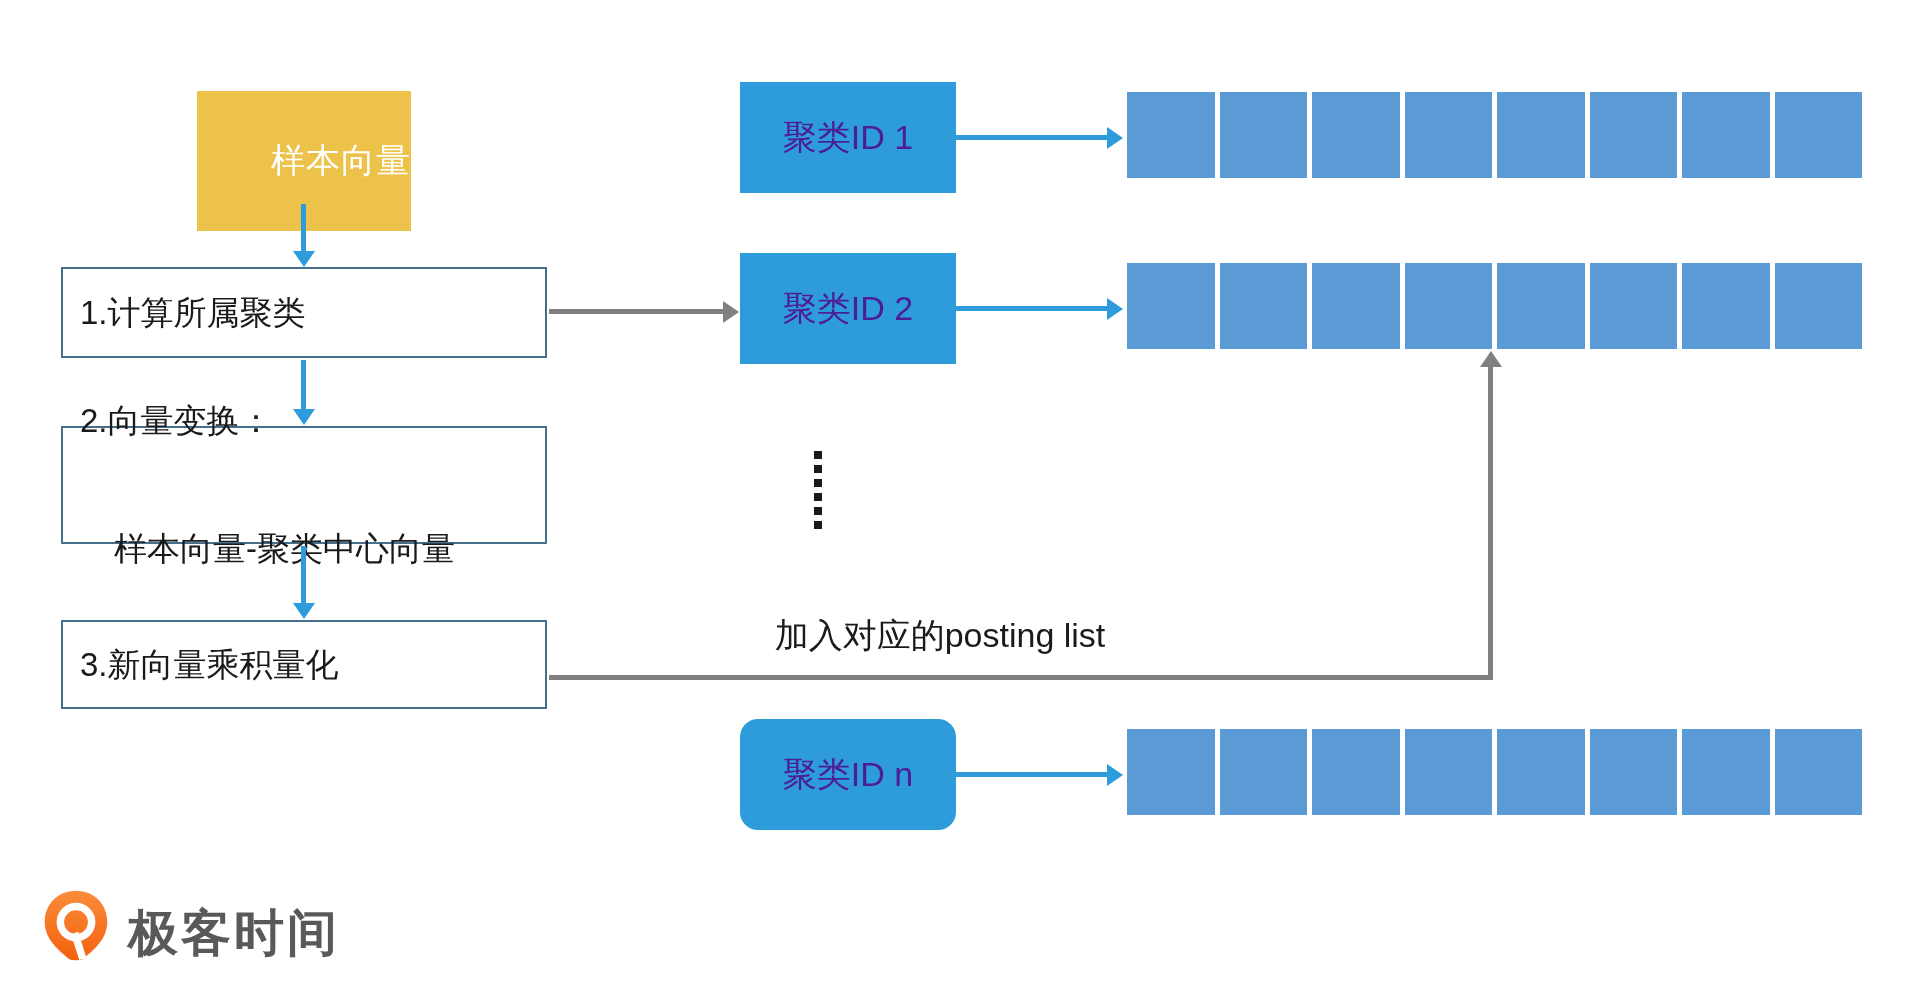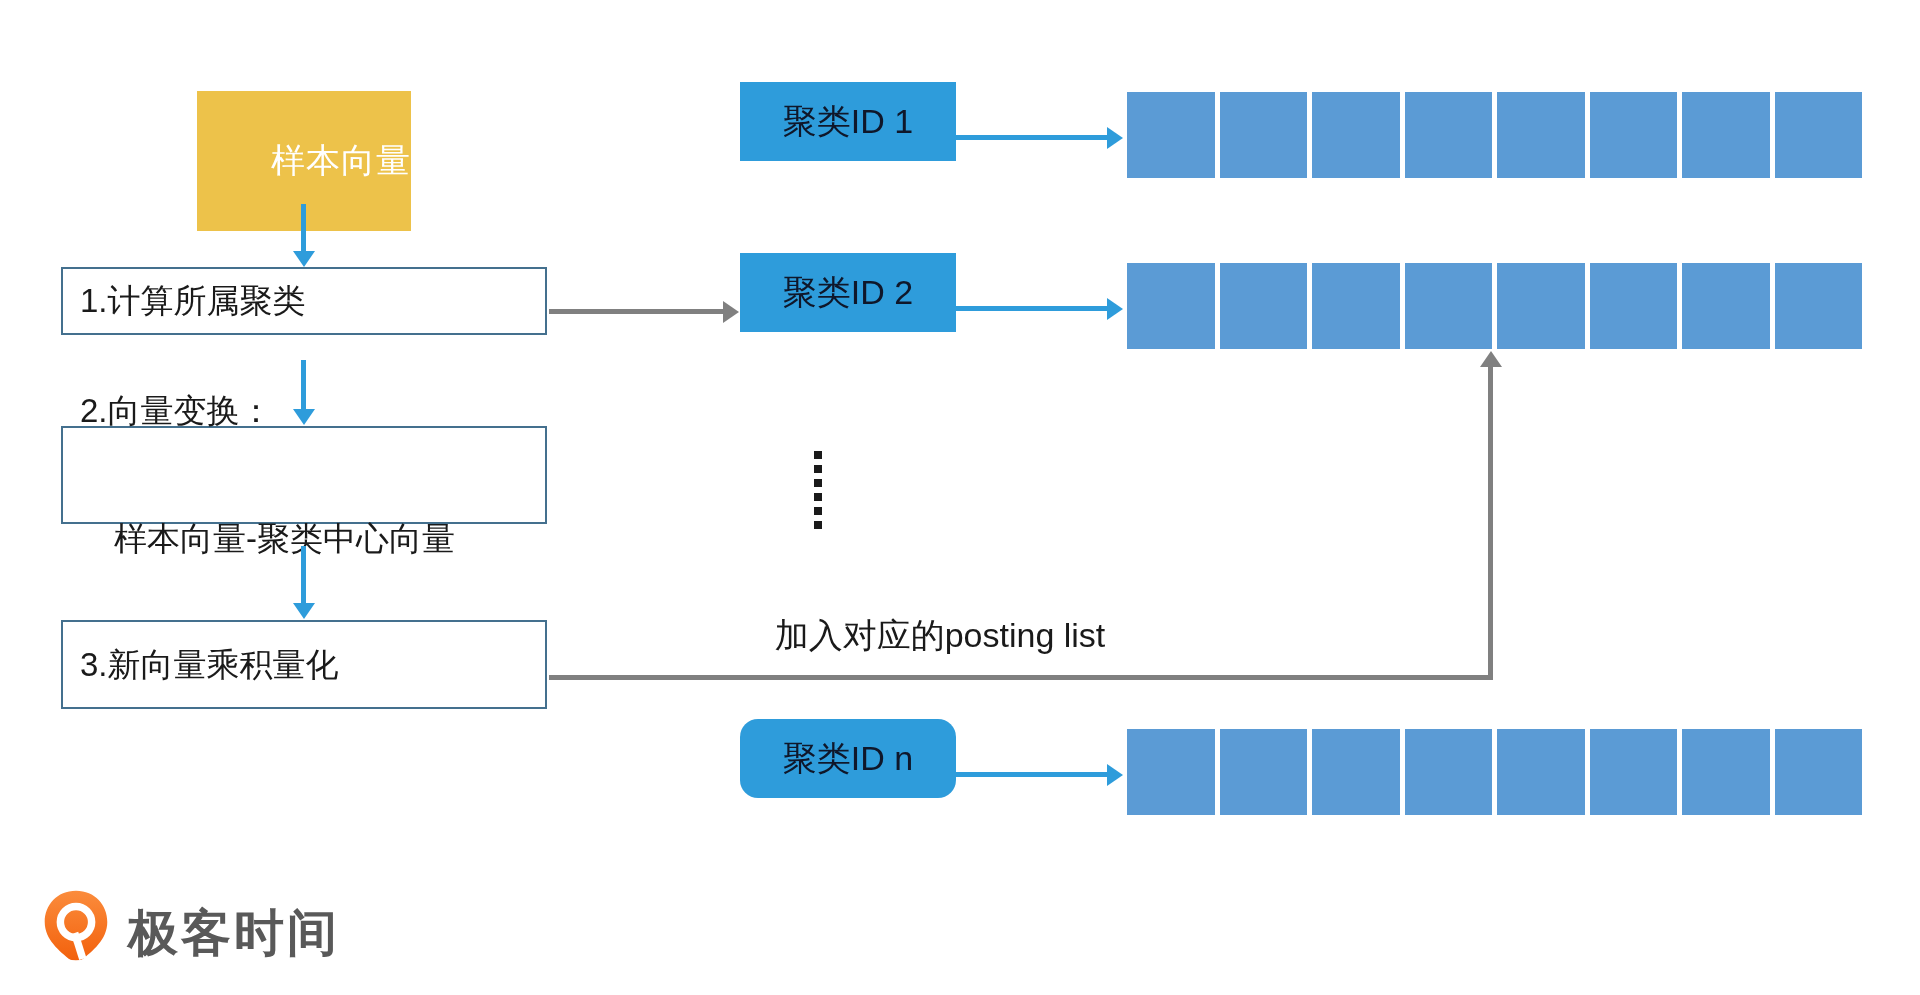--- a/index.html
+++ b/index.html
@@ -35,31 +35,31 @@
     background: #ffffff;
     color: var(--text-dark);
     font-size: 33px;
     display: flex;
     flex-direction: column;
     justify-content: center;
     padding-left: 17px;
     box-sizing: border-box;
     line-height: 1.32;
   }
-  .step-1 { top: 267px; height: 68px; }
-  .step-2 { top: 426px; height: 98px; gap: 44px; }
+  .step-1 { top: 267px; height: 91px; }
+  .step-2 { top: 426px; height: 118px; gap: 44px; }
   .step-3 { top: 620px; height: 89px; }
   .step-line.indent { padding-left: 34px; margin-top: 40px; }
 
   .cluster-box {
     position: absolute;
     left: 740px;
-    width: 216px; height: 79px;
+    width: 216px; height: 111px;
     background: var(--accent-blue);
-    color: #0f172a;
+    color: #4c1d95;
     font-size: 34px;
     display: flex; align-items: center; justify-content: center;
   }
   .cluster-1 { top: 82px; }
   .cluster-2 { top: 253px; }
   .cluster-n { top: 719px; border-radius: 18px; }
 
   
   .cell-row {
     position: absolute;

